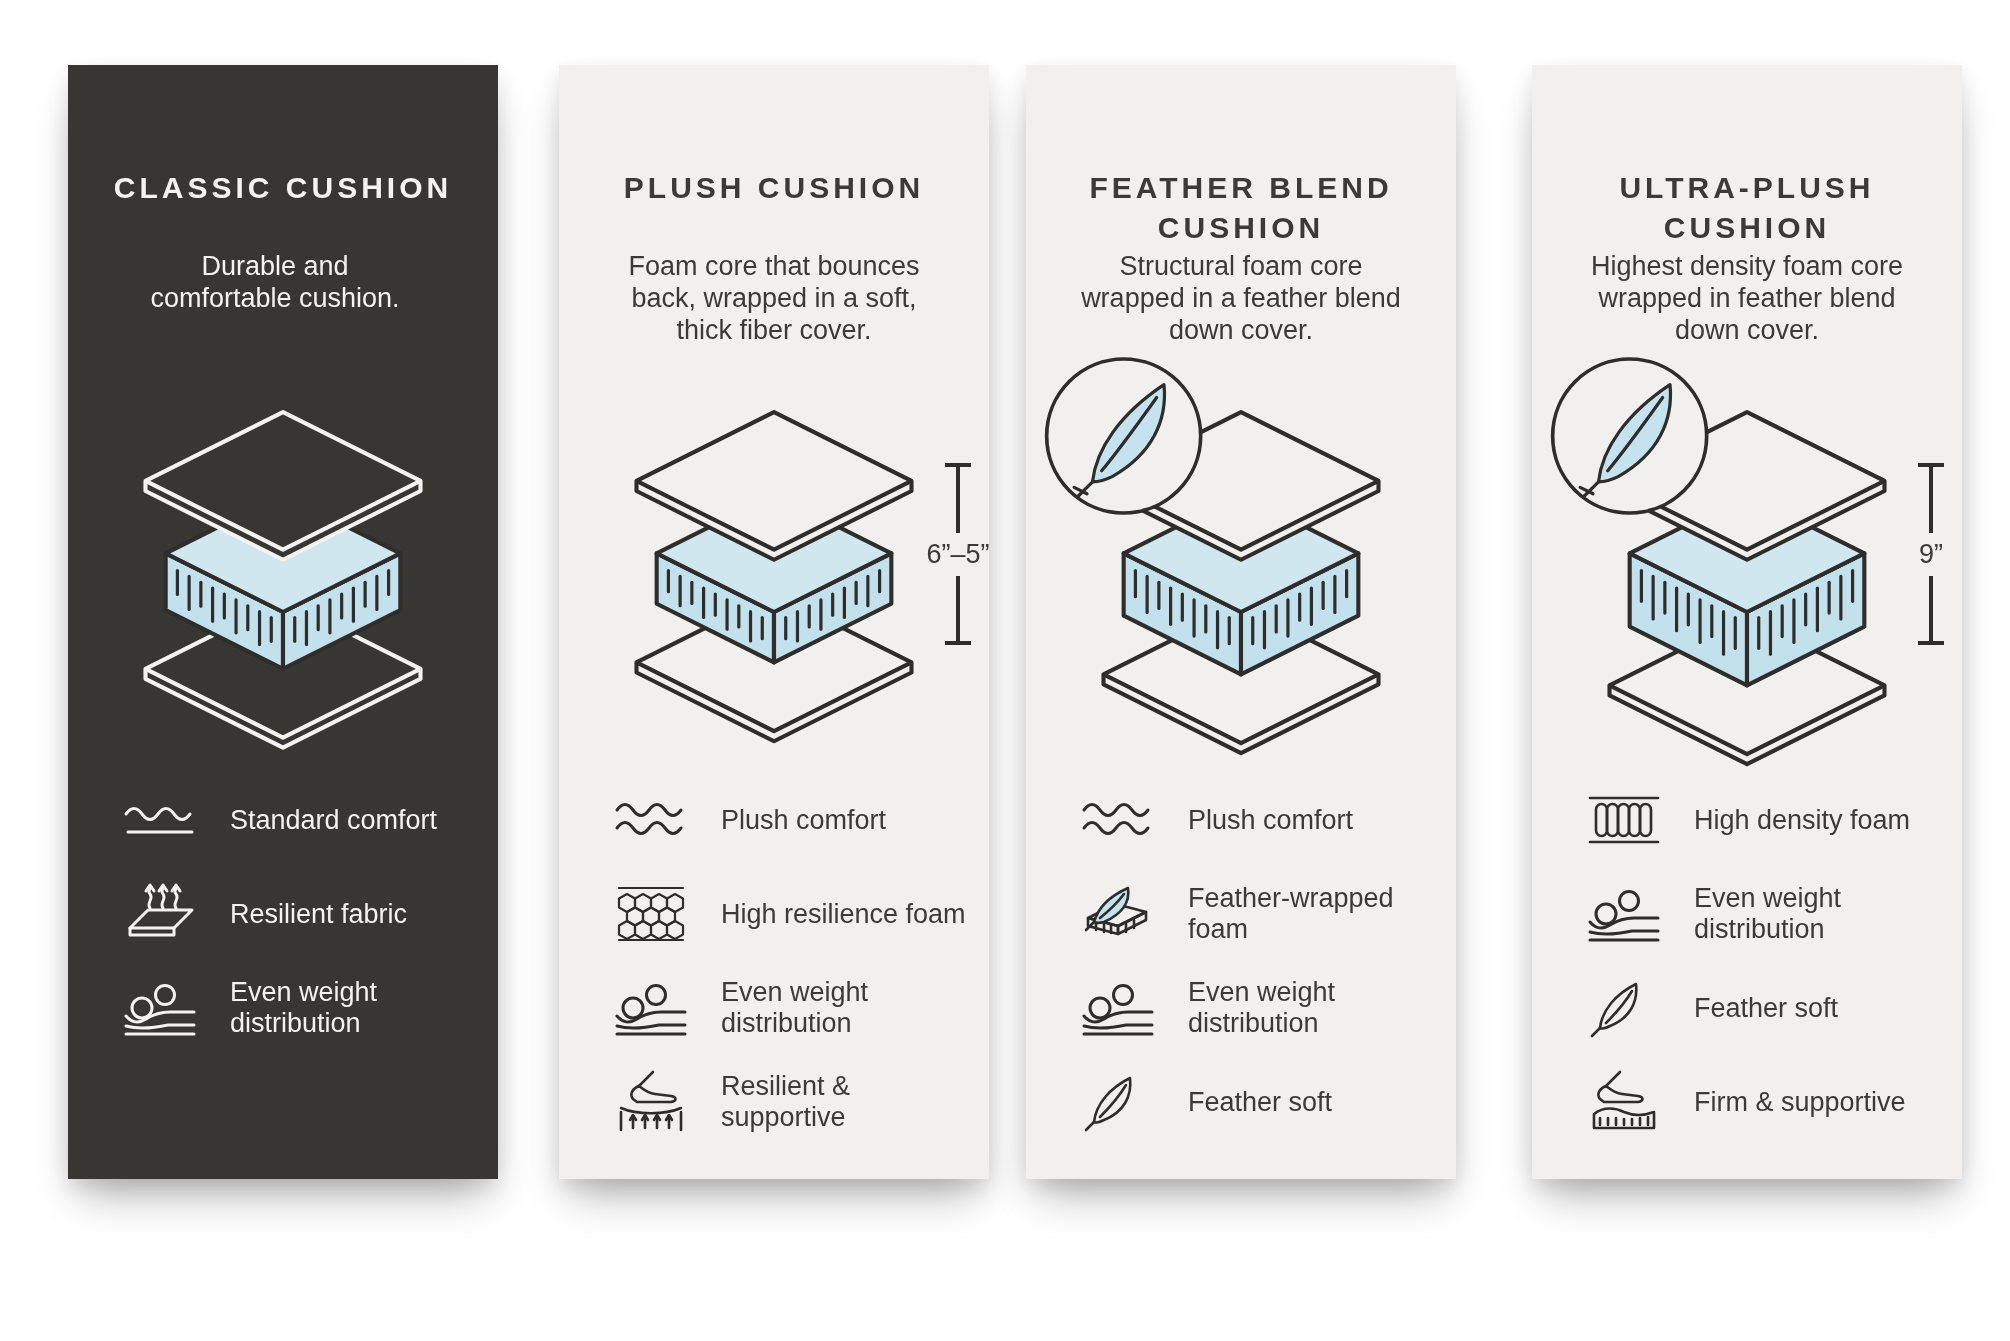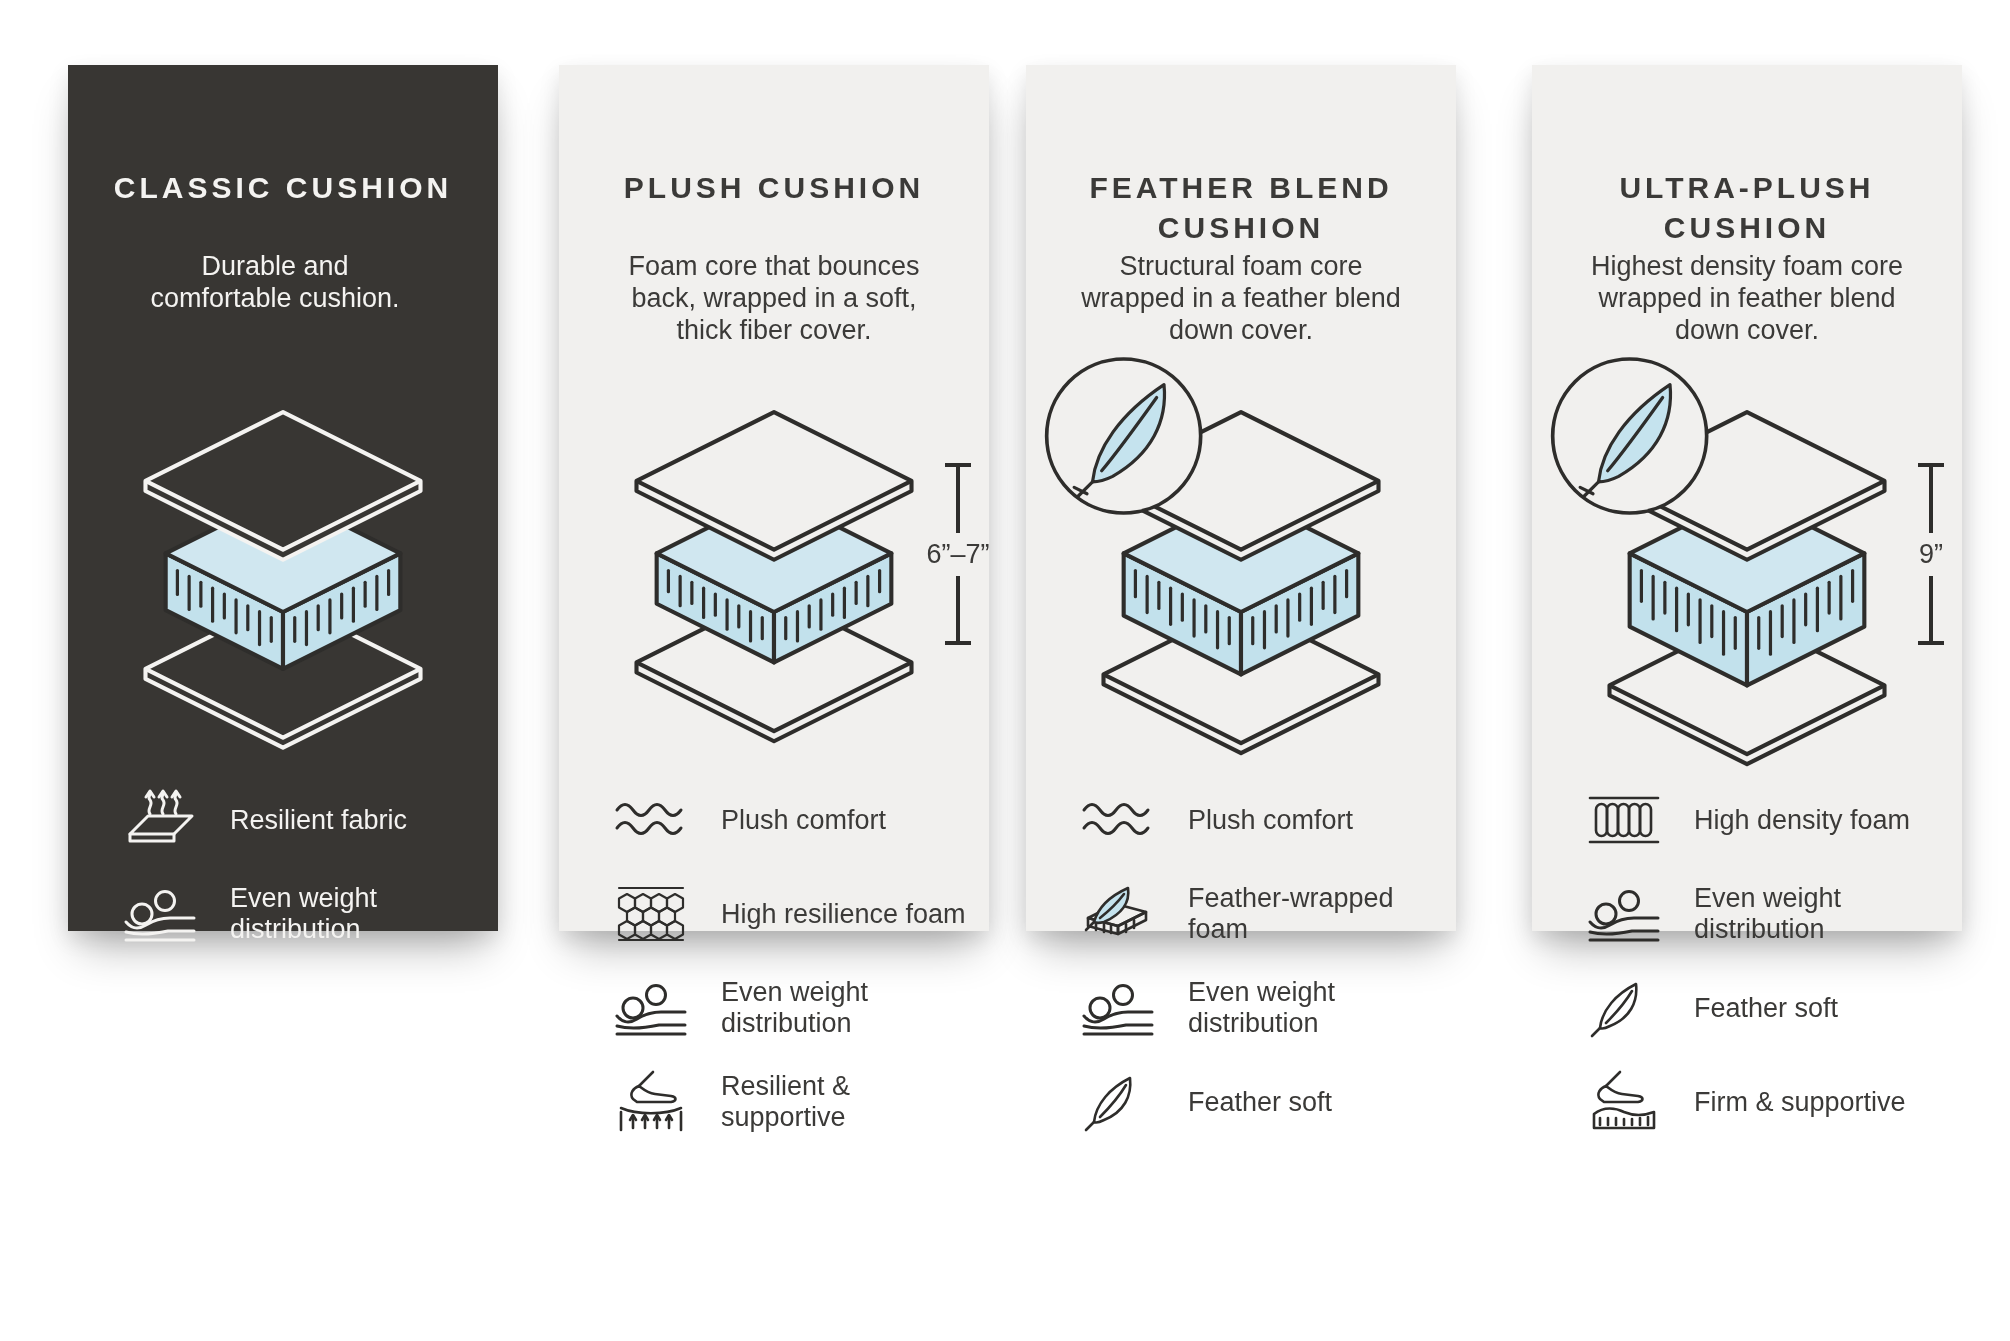--- a/index.html
+++ b/index.html
@@ -1,21 +1,21 @@
 <!DOCTYPE html>
 <html><head>
 <meta charset="utf-8">
 <style>
   html,body{margin:0;padding:0;}
   body{
     width:2010px;height:1341px;background:#ffffff;position:relative;overflow:hidden;
     font-family:"Liberation Sans", sans-serif;
   }
   .panel{
-    position:absolute;top:65px;width:430px;height:866px;
+    position:absolute;top:65px;width:430px;height:1114px;
     background:var(--bg);
     --bg:#f1f0ee; --ink:#2e2d2b; --text:#3b3a38; --foam-top:#d0e7f0; --foam-side:#c2e1ec; --feather:#c5e3ee;
     box-shadow:0 26px 42px -12px rgba(0,0,0,.30), 0 8px 20px rgba(0,0,0,.10);
   }
   .panel.dark{ --bg:#383633; --ink:#f4f3f1; --text:#f4f3f1; }
   .p1{left:68px;} .p2{left:559px;} .p3{left:1026px;} .p4{left:1505px;margin-left:27px;}
 
   .title{
     position:absolute;top:78px;left:22px;right:22px;text-align:center;
     font-size:30px;font-weight:bold;letter-spacing:4px;line-height:40px;color:var(--text);
@@ -89,20 +89,29 @@
         <path class="layer-stroke" d="M180 60 L330 135 L330 146 L180 221 L30 146 L30 135 Z"></path>
         <path class="layer-inner" d="M30 135 L180 210 L330 135"></path>
       </g>
     </svg>
   </div>
 
   <div class="features">
     <div class="feature">
       <span class="f-ic">
         <svg width="76" height="64" viewBox="0 0 76 64">
+            <path d="M4 26 q8 -11 16 0 q8 11 16 0 q8 -11 16 0 q8 11 16 0"></path>
+            <path d="M6 44 L70 44"></path>
+          </svg>
+      </span>
+      <span class="f-label">Standard comfort</span>
+    </div>
+    <div class="feature">
+      <span class="f-ic">
+        <svg width="76" height="64" viewBox="0 0 76 64">
           <path d="M8 46 L26 28 L70 28 L52 46 Z"></path>
             <path d="M8 46 L8 53 L52 53 L52 46"></path>
           <path d="M28 26 C24 21 32 17 28 12 C25 9 29 7 28 4"></path>
             <path d="M24 9 L28 3 L32 9"></path>
           <path d="M41 26 C37 21 45 17 41 12 C38 9 42 7 41 4"></path>
             <path d="M37 9 L41 3 L45 9"></path>
           <path d="M54 26 C50 21 58 17 54 12 C51 9 55 7 54 4"></path>
             <path d="M50 9 L54 3 L58 9"></path>
         </svg>
       </span>
@@ -159,21 +168,21 @@
           </g>
       </g>
       <g>
         <path class="layer-stroke" d="M180 60 L330 135 L330 146 L180 221 L30 146 L30 135 Z"></path>
         <path class="layer-inner" d="M30 135 L180 210 L330 135"></path>
       </g>
     </svg>
     <div class="ruler">
       <span class="cap"></span>
       <span class="seg"></span>
-      <span class="rlabel">6”–7”</span>
+      <span class="rlabel">6”–5”</span>
       <span class="seg"></span>
       <span class="cap"></span>
     </div>
   </div>
 
   <div class="features">
     <div class="feature">
       <span class="f-ic">
         <svg width="76" height="64" viewBox="0 0 76 64">
           <path d="M4 22 q8 -11 16 0 q8 11 16 0 q8 -11 16 0 q8 11 16 0"></path>

